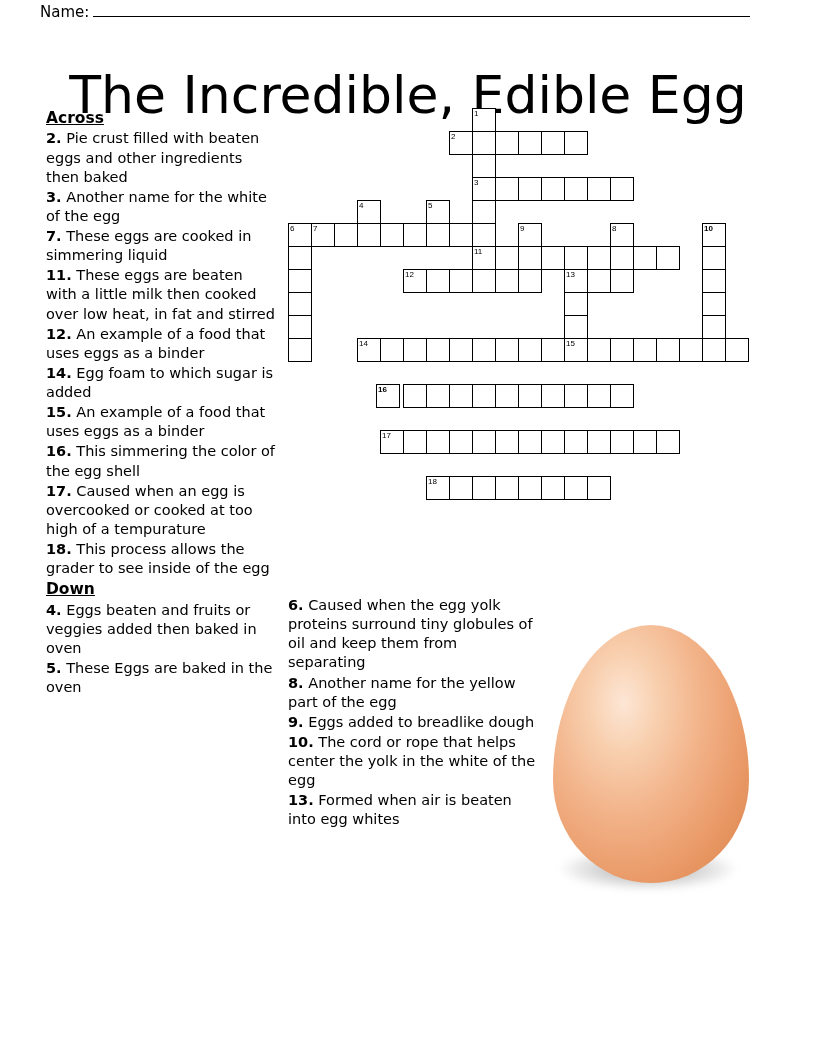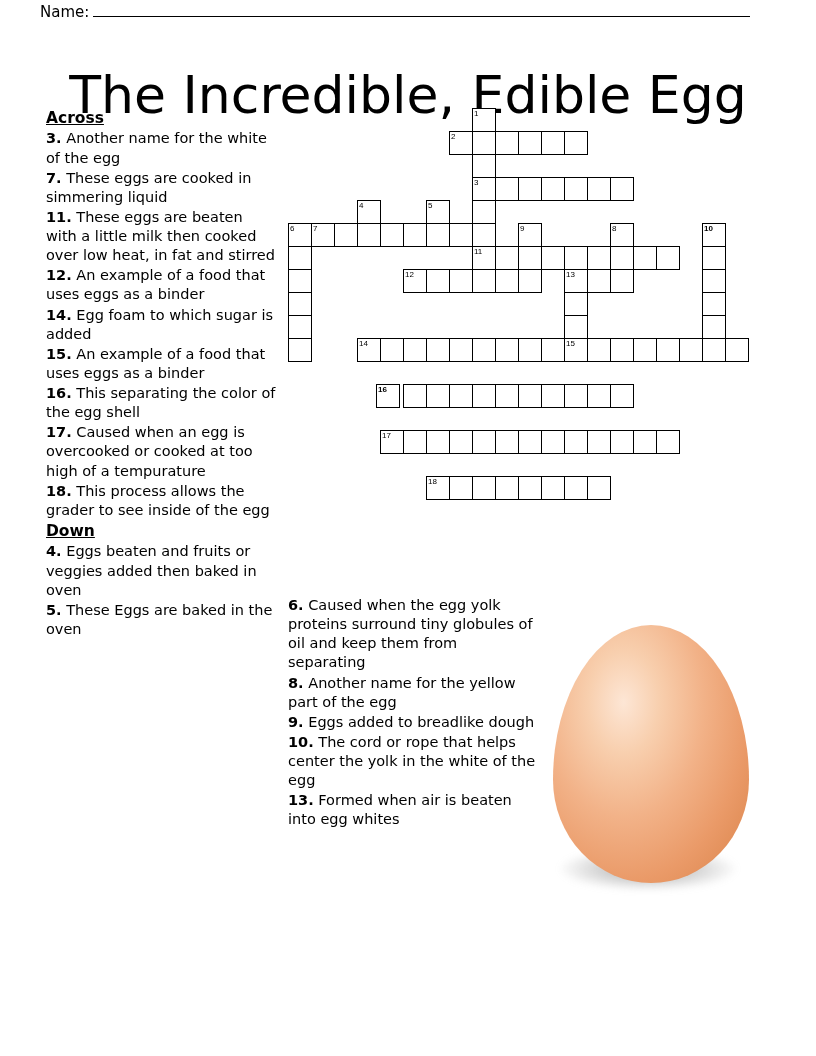--- a/index.html
+++ b/index.html
@@ -142,27 +142,28 @@
   <div class="name-row">
     <span class="name-label">Name:</span>
     <span class="name-rule"></span>
   </div>
 
   <h1 class="title">The Incredible, Edible Egg</h1>
 
   <div class="clue-col" id="col-left">
     <div class="section-head">Across</div>
     <div id="across-list">
+        <p class="clue"><b>2.</b><span> Pie crust filled with beaten eggs and other ingredients then baked</span></p>
         <p class="clue"><b>3.</b><span> Another name for the white of the egg</span></p>
         <p class="clue"><b>7.</b><span> These eggs are cooked in simmering liquid</span></p>
         <p class="clue"><b>11.</b><span> These eggs are beaten with a little milk then cooked over low heat, in fat and stirred</span></p>
         <p class="clue"><b>12.</b><span> An example of a food that uses eggs as a binder</span></p>
         <p class="clue"><b>14.</b><span> Egg foam to which sugar is added</span></p>
         <p class="clue"><b>15.</b><span> An example of a food that uses eggs as a binder</span></p>
-        <p class="clue"><b>16.</b><span> This separating the color of the egg shell</span></p>
+        <p class="clue"><b>16.</b><span> This simmering the color of the egg shell</span></p>
         <p class="clue"><b>17.</b><span> Caused when an egg is overcooked or cooked at too high of a tempurature</span></p>
         <p class="clue"><b>18.</b><span> This process allows the grader to see inside of the egg</span></p>
       </div>
     <div class="section-head down">Down</div>
     <div id="down-left-list">
         <p class="clue"><b>4.</b><span> Eggs beaten and fruits or veggies added then baked in oven</span></p>
         <p class="clue"><b>5.</b><span> These Eggs are baked in the oven</span></p>
       </div>
   </div>
 

